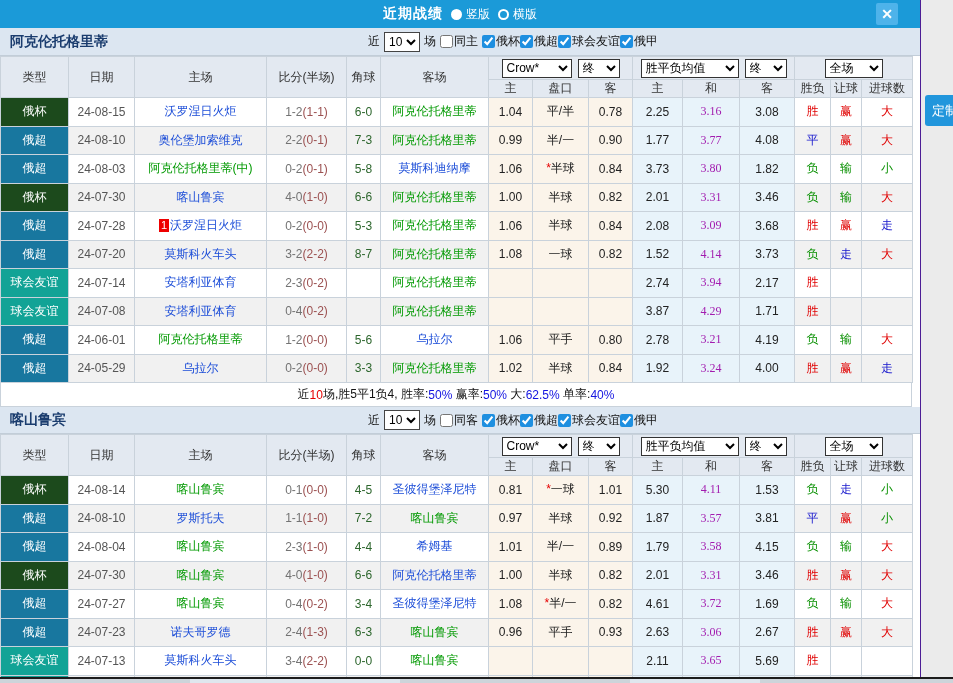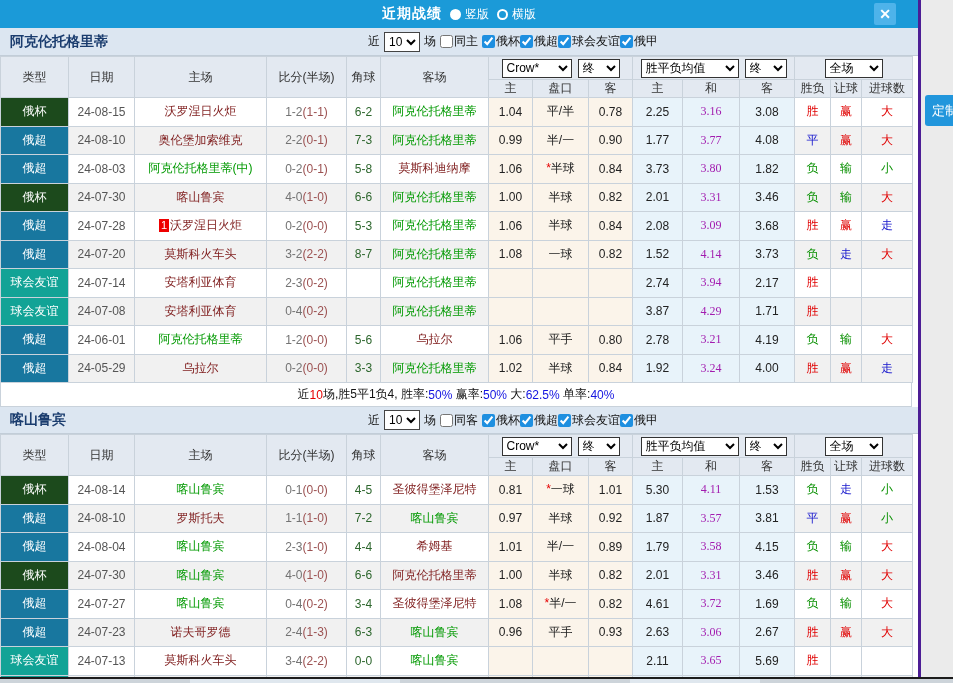--- a/index.html
+++ b/index.html
@@ -1,19 +1,19 @@
 <!DOCTYPE html>
 <html><head>
 <meta charset="utf-8">
 <style>
   * { box-sizing: border-box; margin: 0; padding: 0; }
   html,body { width:953px; height:683px; overflow:hidden; }
   body { font-family:"Liberation Sans", sans-serif; background:#ebebeb; position:relative; font-size:12px; color:#222; }
 
-  .popup { position:absolute; left:0; top:0; width:921px; height:677px; background:#fff; border-right:3px solid #4c1d95; overflow:hidden; }
+  .popup { position:absolute; left:0; top:0; width:921px; height:677px; background:#fff; border-right:1px solid #4c1d95; overflow:hidden; }
 
   
   .titlebar { height:28px; background:#1b9ad8; position:relative; display:flex; align-items:center; justify-content:center; }
   .title-group { display:flex; align-items:center; gap:8px; }
   .popup-title { color:#fff; font-weight:bold; font-size:14px; letter-spacing:1px; }
   .radio-item { display:flex; align-items:center; gap:4px; color:#fff; font-size:12px; cursor:pointer; }
   .radio { width:11px; height:11px; border-radius:50%; border:2px solid #fff; background:transparent; display:inline-block; }
   .radio.checked { background:#fff; }
   .close-btn { position:absolute; right:22px; top:3px; width:22px; height:22px; background:#4eb3ea; color:#fff; font-weight:bold; font-size:14px; line-height:22px; text-align:center; cursor:pointer; border-radius:2px; }
 
@@ -41,21 +41,21 @@
   tbody tr:nth-child(odd) td { background:#fff; }
   tbody td.c-type { color:#fff; font-size:12px; }
   tbody td.lg-cup    { background:#1c4a1c !important; }
   tbody td.lg-sup    { background:#18779f !important; }
   tbody td.lg-fri    { background:#12a396 !important; }
   tbody td.c-date { color:#555; }
   tbody td.c-odds { background:#fbf4ea !important; color:#222;margin-left:42px; }
   tbody td.c-euro { background:#e8f3fa !important; color:#222; }
   tbody td.c-euro.draw { color:#a21caf;font-family:Liberation Serif, serif; }
   .t-green { color:#009900; }
-  .t-dark { color:#7f1d1d; }
+  .t-dark { color:#1d4ed8; }
   .ft { color:#737373; }
   .ht { color:#9c5151; }
   .c-corner { color:#2d662d; }
   .star { color:#e60000; }
   .rank { display:inline-block; background:#ee0000; color:#fff; font-size:11px; line-height:13px; padding:0 2px; margin-right:1px; }
   .c-r { color:#e00000; }
   .c-g { color:#089000; }
   .c-b { color:#1414cc; }
 
   
@@ -175,21 +175,21 @@
         <th>让球</th>
         <th>进球数</th>
       </tr>
     </thead>
     <tbody>
         <tr class="match-row">
     <td class="c-type badge-cell lg-cup">俄杯</td>
     <td class="c-date">24-08-15</td>
     <td class="c-team"><span class="home-name t-dark">沃罗涅日火炬</span></td>
     <td class="c-score"><span class="ft">1-2</span><span class="ht">(1-1)</span></td>
-    <td class="c-corner">6-2</td>
+    <td class="c-corner">6-0</td>
     <td class="c-team"><span class="away-name t-green">阿克伦托格里蒂</span></td>
     <td class="c-odds">1.04</td>
     <td class="c-odds"><span>平/半</span></td>
     <td class="c-odds">0.78</td>
     <td class="c-euro">2.25</td>
     <td class="c-euro draw">3.16</td>
     <td class="c-euro">3.08</td>
     <td class="res1 c-r">胜</td>
     <td class="res2 c-r">赢</td>
     <td class="res3 c-r">大</td>

